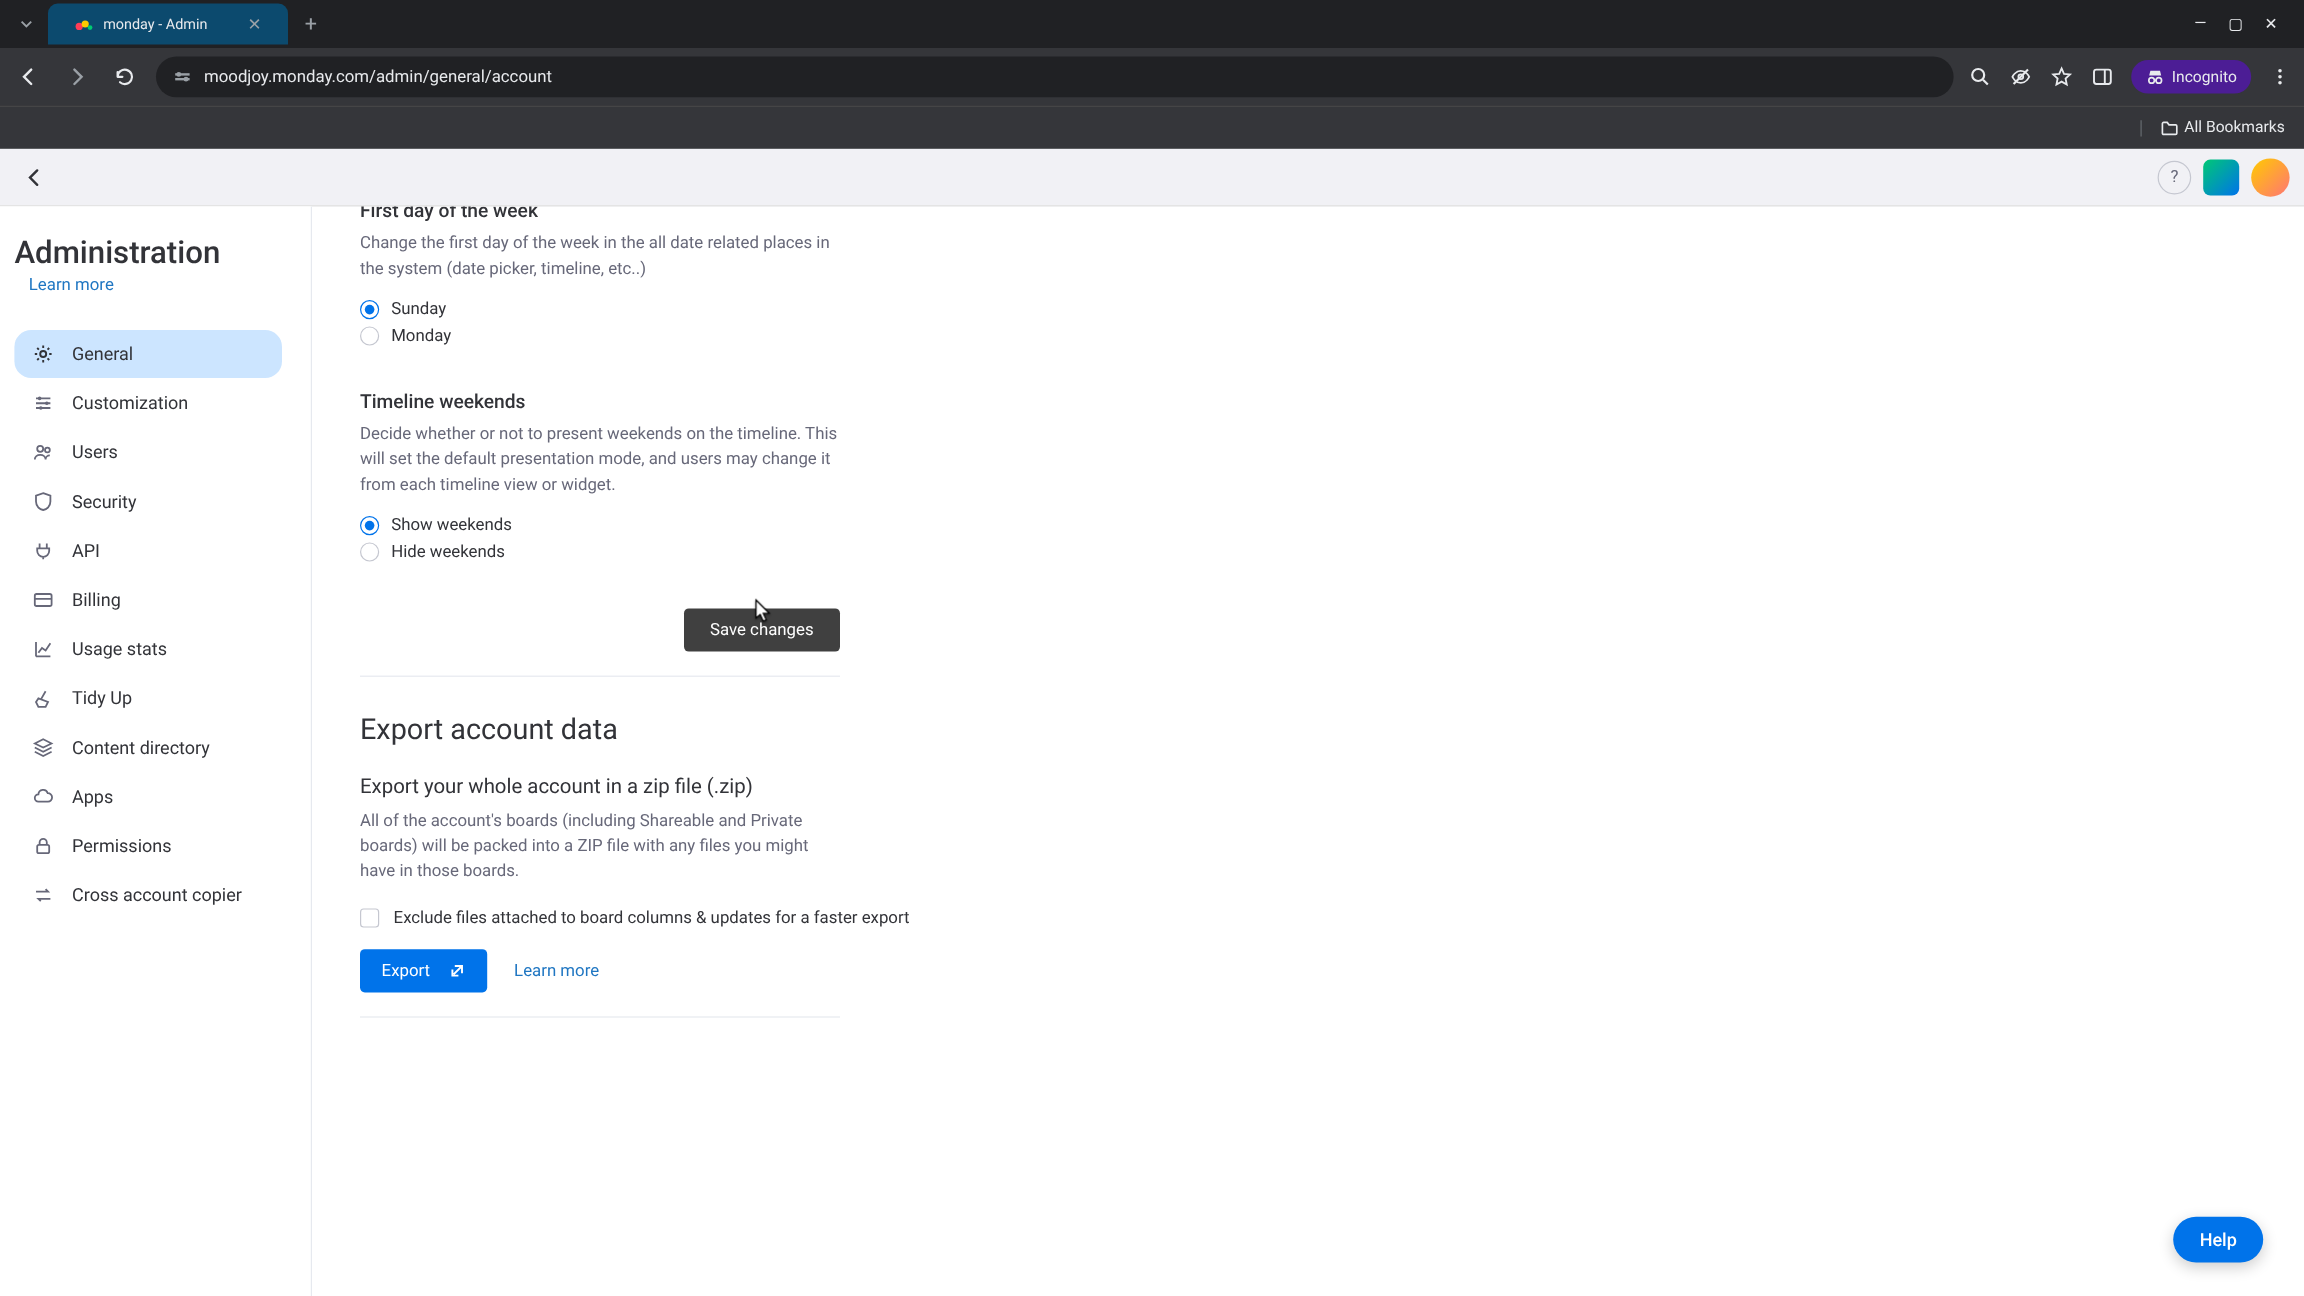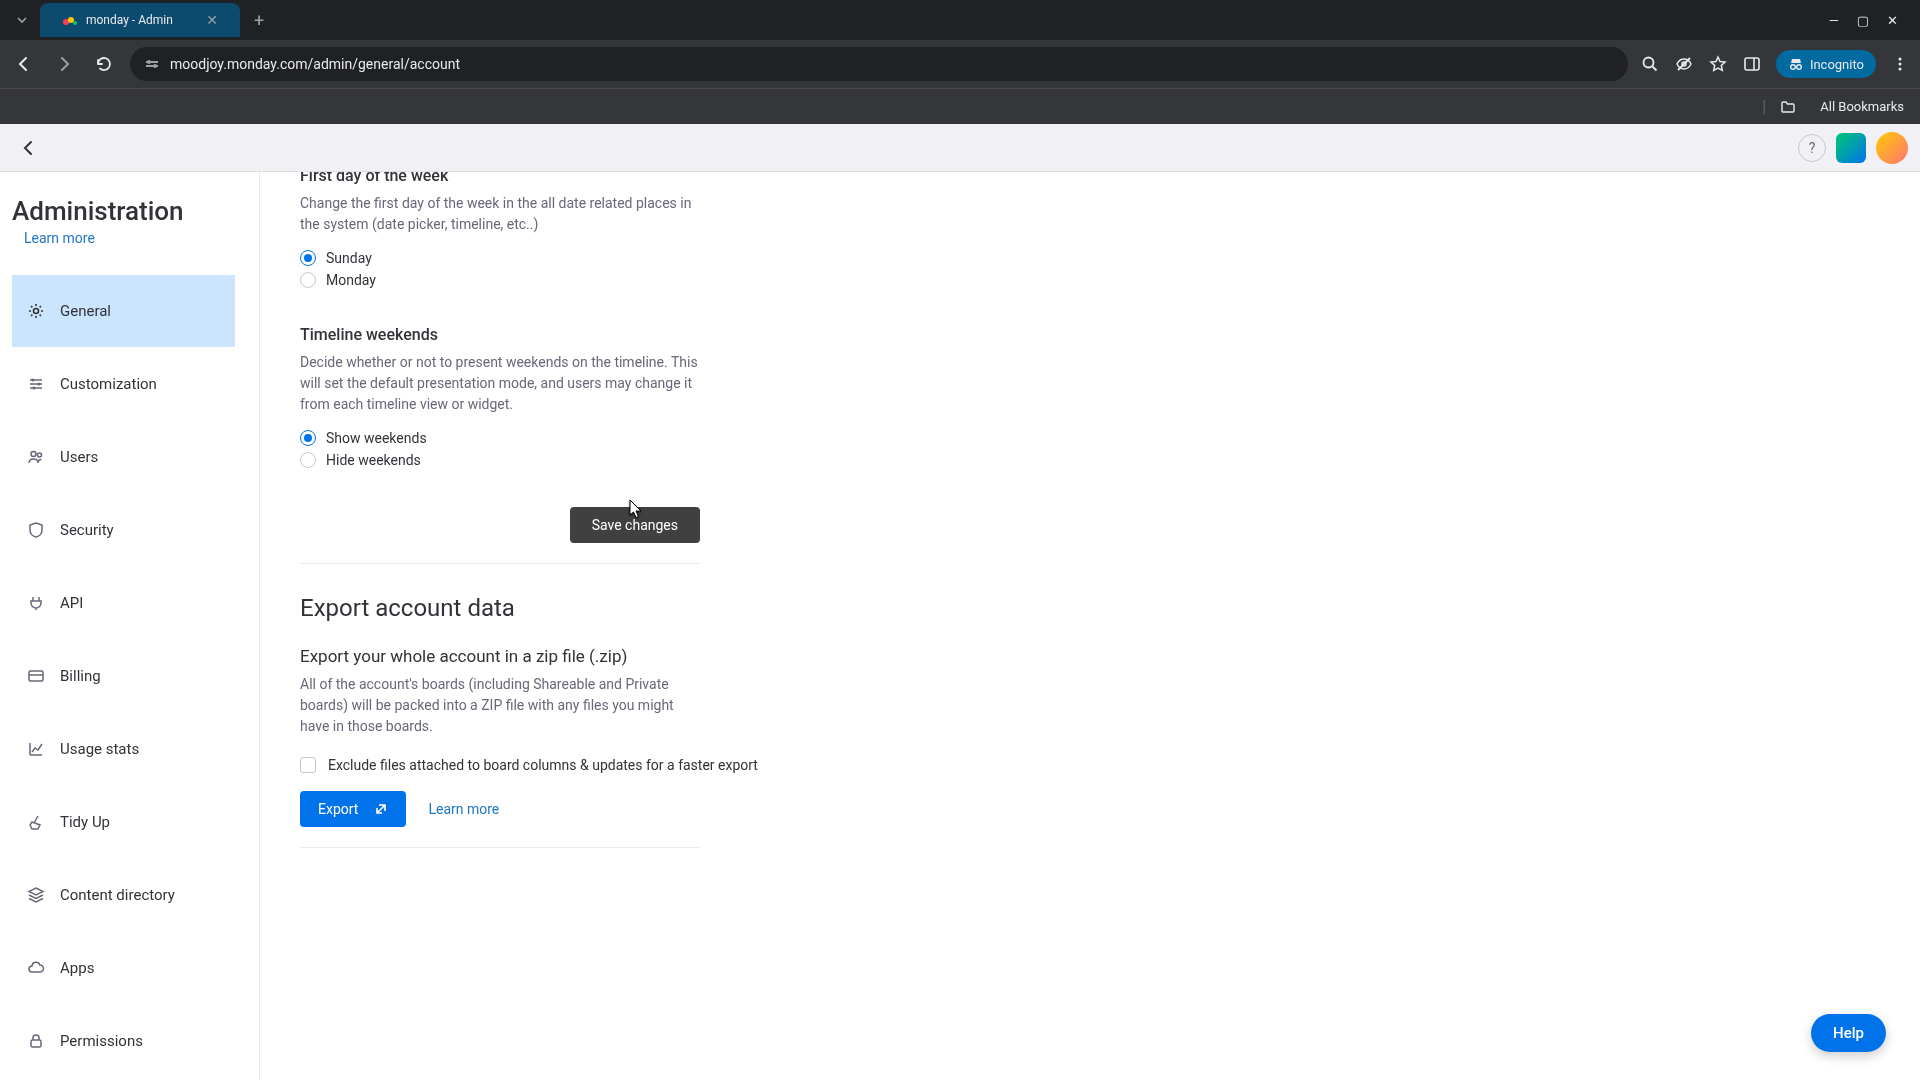--- a/index.html
+++ b/index.html
@@ -19,44 +19,44 @@
 .window-controls span { color: #e8eaed; cursor: pointer; font-size: 13px; }
 
 .toolbar { display: flex; align-items: center; height: 48px; padding: 0 10px; gap: 12px; background: #35363a; }
 .nav-btn { width: 28px; height: 28px; display: flex; align-items: center; justify-content: center; color: #9aa0a6; cursor: pointer; }
 .nav-btn.enabled { color: #e8eaed; }
 .url-bar { flex: 1; display: flex; align-items: center; background: #202124; border-radius: 20px; height: 34px; padding: 0 14px; gap: 10px; }
 .url-bar .site-info { color: #9aa0a6; display: flex; align-items: center; }
 .url-text { color: #e8eaed; font-size: 14px; flex: 1; }
 .toolbar-icons { display: flex; gap: 14px; align-items: center; }
 .toolbar-icons .ico { color: #e8eaed; cursor: pointer; width: 20px; height: 20px; display: flex; align-items: center; justify-content: center; }
-.incognito-badge { display: flex; align-items: center; gap: 6px; background: #0369a1; padding: 6px 12px; border-radius: 16px; color: #e8eaed; font-size: 13px; justify-content: center; }
+.incognito-badge { display: flex; align-items: center; gap: 6px; background: #4c1d95; padding: 6px 12px; border-radius: 16px; color: #e8eaed; font-size: 13px; justify-content: center; }
 
 .bookmarks-bar { display: flex; justify-content: flex-end; align-items: center; height: 36px; padding: 0 16px; background: #35363a; border-top: 1px solid #4a4a4a; }
 .bookmarks-bar .divider { color: #5f6368; margin-right: 14px; }
-.all-bookmarks { display: flex; align-items: center; gap: 24px; color: #e8eaed; font-size: 13px; cursor: pointer; }
+.all-bookmarks { display: flex; align-items: center; gap: 4px; color: #e8eaed; font-size: 13px; cursor: pointer; }
 
 
 .app-header { display: flex; align-items: center; height: 48px; padding: 0 12px; background: #f1f1f5; border-bottom: 1px solid #e0e0e0; }
 .app-back { width: 32px; height: 32px; display: flex; align-items: center; justify-content: center; cursor: pointer; color: #323338; }
 .app-header-right { margin-left: auto; display: flex; align-items: center; gap: 10px; }
 .help-icon { width: 28px; height: 28px; border: 1px solid #c5c7d0; border-radius: 50%; display: flex; align-items: center; justify-content: center; color: #676879; font-size: 14px; cursor: pointer; }
 .avatar-square { width: 30px; height: 30px; border-radius: 6px; background: linear-gradient(135deg, #00c875, #0073ea); display: flex; align-items: center; justify-content: center; color: #fff; font-size: 11px; cursor: pointer; }
 .avatar-round { width: 32px; height: 32px; border-radius: 50%; background: linear-gradient(135deg, #ffcb00, #ff7575); cursor: pointer; }
 
 
 .app-body { display: flex; height: calc(100vh - 172px); }
 .sidebar { width: 260px; background: #fff; border-right: 1px solid #e6e9ef; padding: 24px 0 0 0; position: relative; }
 .sidebar-title { font-size: 26px; font-weight: 500; color: #323338; padding: 0 12px; }
 .learn-more-link { color: #1f76c2; font-size: 14px; padding: 4px 24px 20px; cursor: pointer; }
 .sidebar-items { margin-top: 8px; padding-right: 18px; overflow-y: auto; height: calc(100% - 100px); }
 .sidebar-items::-webkit-scrollbar { width: 14px; }
 .sidebar-items::-webkit-scrollbar-track { background: #f0f0f0; }
 .sidebar-items::-webkit-scrollbar-thumb { background: #c5c7d0; border-radius: 7px; border: 3px solid #f0f0f0; }
-.sidebar-item { display: flex; align-items: center; gap: 14px; padding: 26px 14px; margin: 1px 6px 1px 12px; border-radius: 0; color: #323338; font-size: 15px; cursor: pointer; }
+.sidebar-item { display: flex; align-items: center; gap: 14px; padding: 10px 14px; margin: 1px 6px 1px 12px; border-radius: 14px; color: #323338; font-size: 15px; cursor: pointer; }
 .sidebar-item.active { background: #cce5ff; }
 .sidebar-icon { width: 20px; height: 20px; display: flex; align-items: center; justify-content: center; color: #676879; flex-shrink: 0; }
 .sidebar-item.active .sidebar-icon { color: #323338; }
 
 
 .content { flex: 1; overflow-y: auto; padding: 0 40px 40px; position: relative; }
 .section-title { font-size: 16px; font-weight: 500; color: #323338; margin-top: 8px; }
 .section-title.cut { margin-top: -6px; }
 .section-desc { font-size: 14px; color: #676879; margin-top: 8px; max-width: 400px; line-height: 1.5; }
 .radio-group { margin-top: 12px; }

